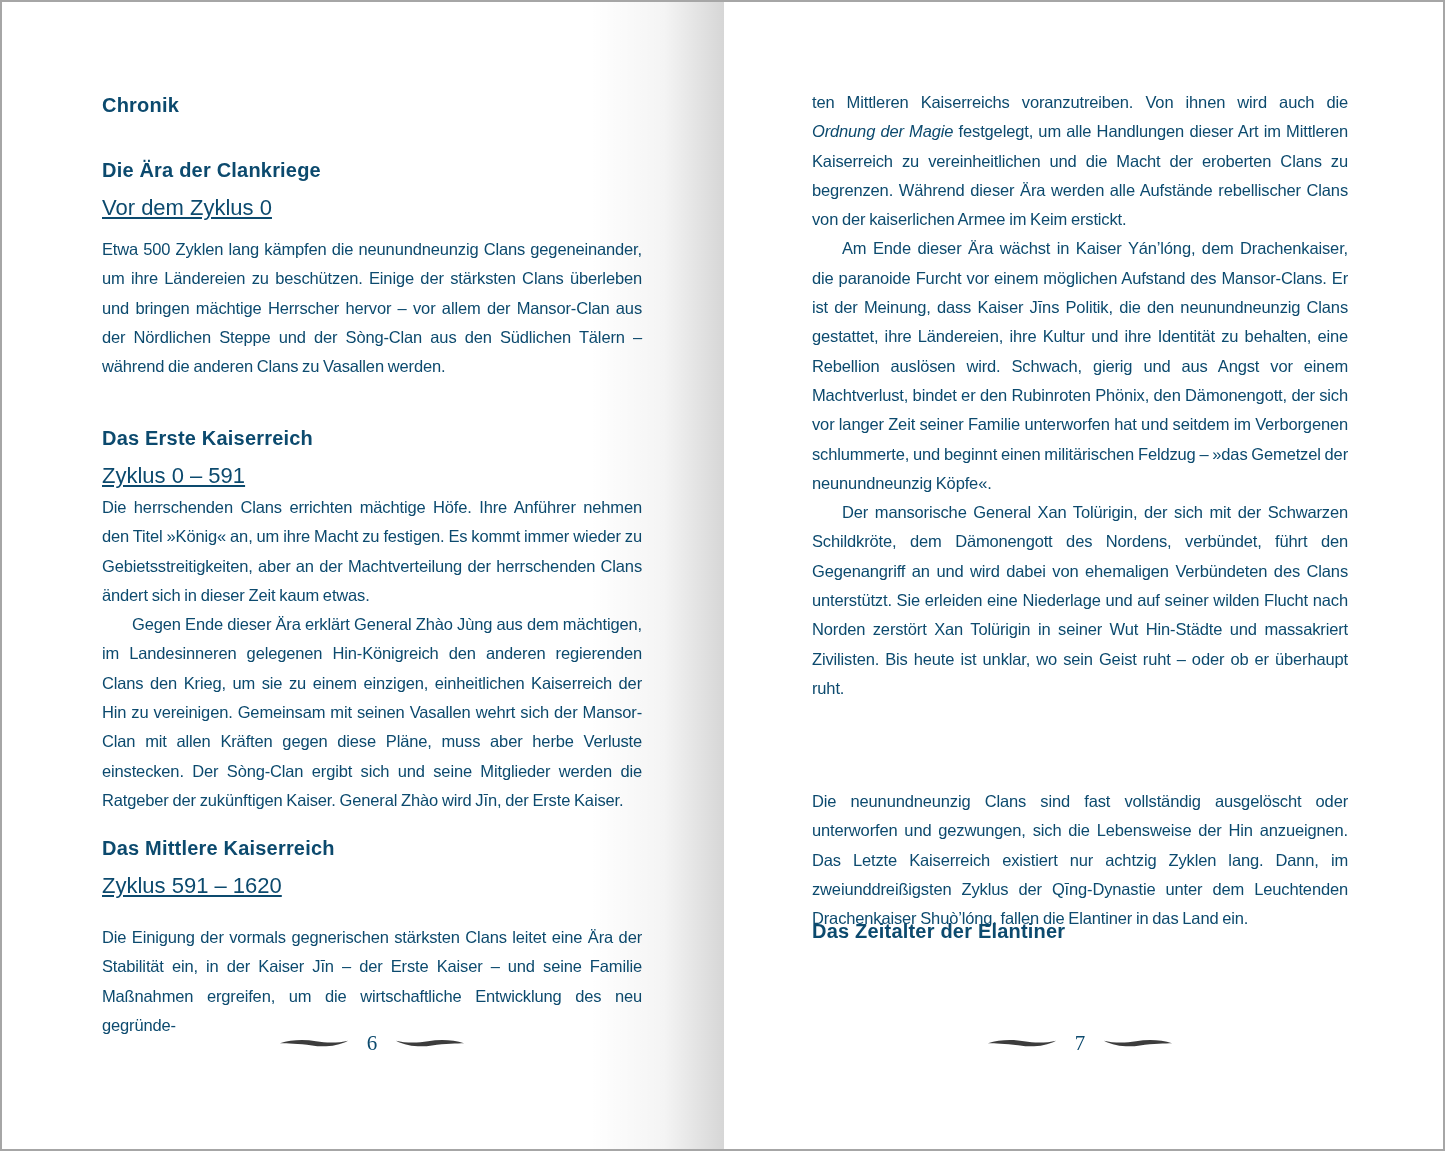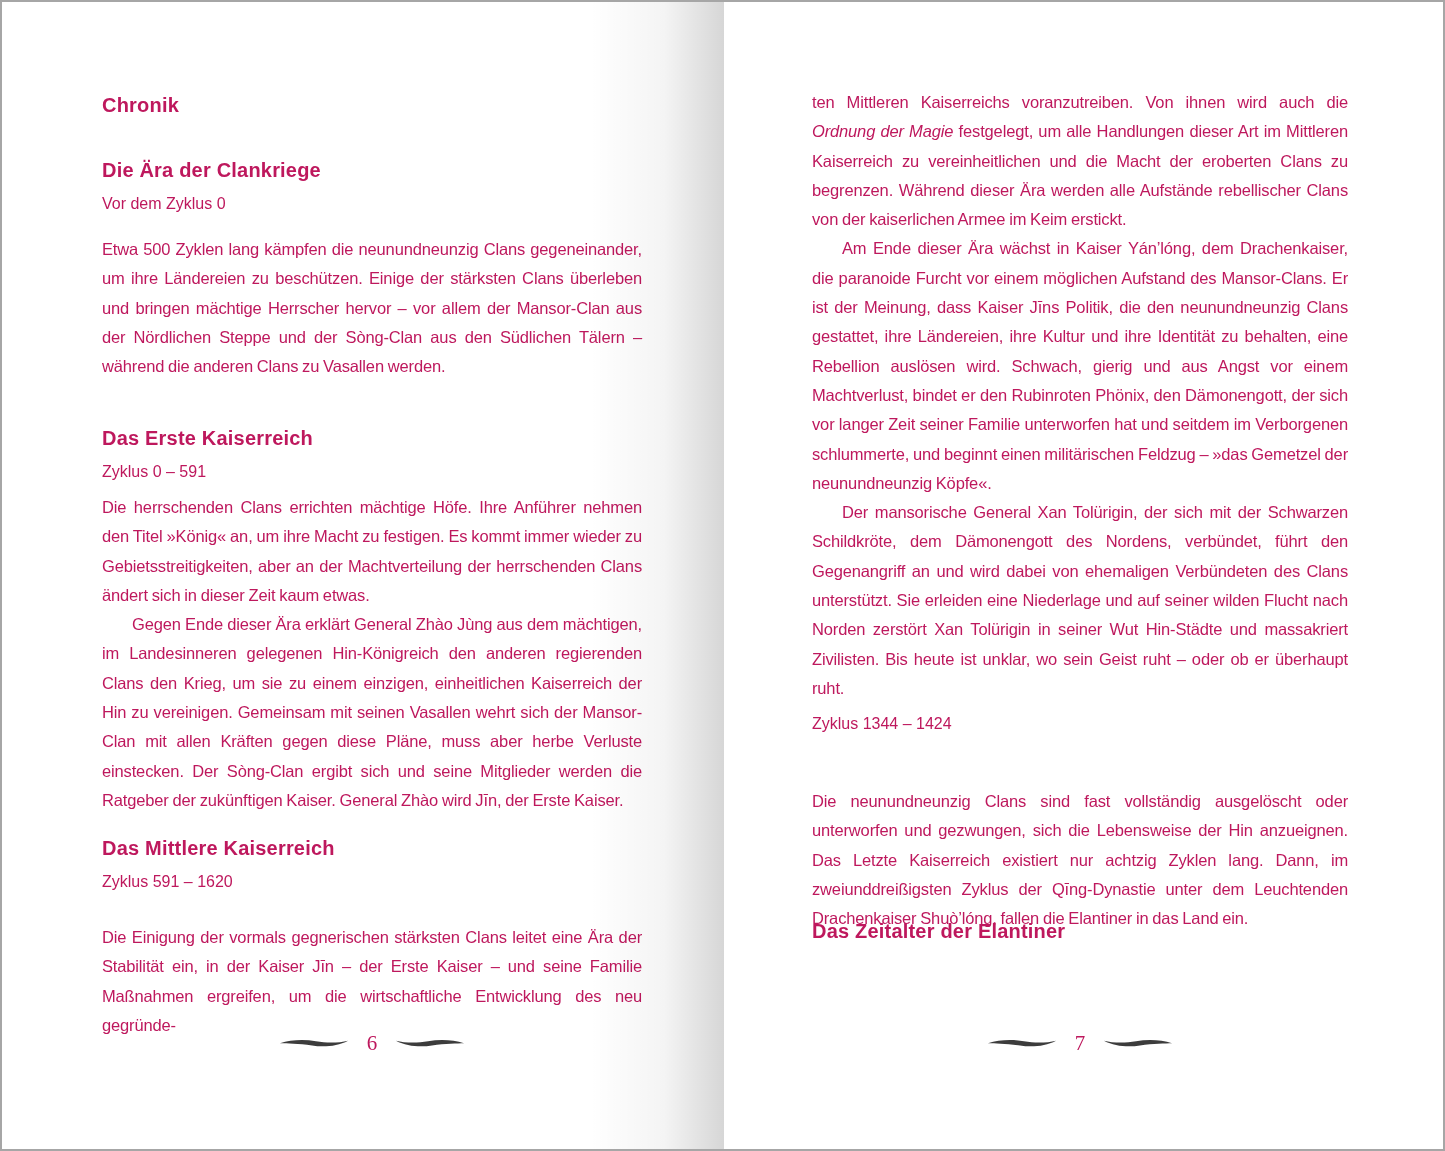--- a/index.html
+++ b/index.html
@@ -1,31 +1,31 @@
 <!DOCTYPE html>
 <html lang="de"><head>
 <meta charset="utf-8">
 <style>
   html,body{margin:0;padding:0;background:#e9e9e9;}
   .canvas{
     position:relative;width:1445px;height:1151px;box-sizing:border-box;
     background:#ffffff;border:2px solid #a6a6a6;overflow:hidden;
-    font-family:"Liberation Sans",sans-serif;color:#be185d;
+    font-family:"Liberation Sans",sans-serif;color:#0c4a6e;
   }
   .gutter{
     position:absolute;left:588px;top:0;width:134px;height:100%;
     background:linear-gradient(to right,rgba(0,0,0,0) 0%,rgba(0,0,0,0.045) 55%,rgba(0,0,0,0.16) 100%);
     pointer-events:none;
   }
   .abs{position:absolute;}
   .col-left{left:100px;width:540px;}
   .col-right{left:810px;width:536px;}
   .chapter{font-size:20px;font-weight:bold;letter-spacing:.2px;}
   .sec-title{font-size:20px;font-weight:bold;letter-spacing:.2px;}
-  .sec-sub{font-size:16px;margin-top:13px;}
+  .sec-sub{font-size:22px;margin-top:13px;text-decoration:underline;}
   .body-text p{
     margin:0;font-size:16.5px;line-height:29.3px;text-align:justify;
     letter-spacing:-0.15px;word-spacing:-0.6px;hyphens:auto;-webkit-hyphens:auto;
   }
   .body-text p.indent{text-indent:30px;}
   .body-text em{font-style:italic;}
   .page-footer{
     position:absolute;top:1026px;height:30px;
     display:flex;align-items:center;justify-content:center;gap:18px;
   }
@@ -80,21 +80,20 @@
   <div class="gutter"></div>
 
   <div>
     <div class="abs col-right body-text" style="top:86px">
       <p><span>ten Mittleren Kaiserreichs voranzutreiben. Von ihnen wird auch die </span><em>Ordnung der Magie</em><span> festgelegt, um alle Handlungen dieser Art im Mittleren Kaiserreich zu vereinheitlichen und die Macht der eroberten Clans zu begrenzen. Während dieser Ära werden alle Aufstände rebellischer Clans von der kaiserlichen Armee im Keim erstickt.</span></p>
       <p class="indent">Am Ende dieser Ära wächst in Kaiser Yán’lóng, dem Drachenkaiser, die paranoide Furcht vor einem möglichen Aufstand des Mansor-Clans. Er ist der Meinung, dass Kaiser Jīns Politik, die den neunundneunzig Clans gestattet, ihre Ländereien, ihre Kultur und ihre Identität zu behalten, eine Rebellion auslösen wird. Schwach, gierig und aus Angst vor einem Machtverlust, bindet er den Rubinroten Phönix, den Dämonengott, der sich vor langer Zeit seiner Familie unterworfen hat und seitdem im Verborgenen schlummerte, und beginnt einen militärischen Feldzug – »das Gemetzel der neunundneunzig Köpfe«.</p>
       <p class="indent">Der mansorische General Xan Tolürigin, der sich mit der Schwarzen Schildkröte, dem Dämonengott des Nordens, verbündet, führt den Gegenangriff an und wird dabei von ehemaligen Verbündeten des Clans unterstützt. Sie erleiden eine Niederlage und auf seiner wilden Flucht nach Norden zerstört Xan Tolürigin in seiner Wut Hin-Städte und massakriert Zivilisten. Bis heute ist unklar, wo sein Geist ruht – oder ob er überhaupt ruht.</p>
     </div>
 
     <div class="abs col-right" style="top:700px">
-      <div class="sec-sub">Zyklus 1344 – 1424</div>
     </div>
     <div class="abs col-right body-text" style="top:785px">
       <p>Die neunundneunzig Clans sind fast vollständig ausgelöscht oder unterworfen und gezwungen, sich die Lebensweise der Hin anzueignen. Das Letzte Kaiserreich existiert nur achtzig Zyklen lang. Dann, im zweiunddreißigsten Zyklus der Qīng-Dynastie unter dem Leuchtenden Drachenkaiser Shuò’lóng, fallen die Elantiner in das Land ein.</p>
     </div>
 
     <div class="abs col-right" style="top:918px">
       <div class="sec-title">Das Zeitalter der Elantiner</div>
     </div>
 
     <div class="page-footer col-right">

